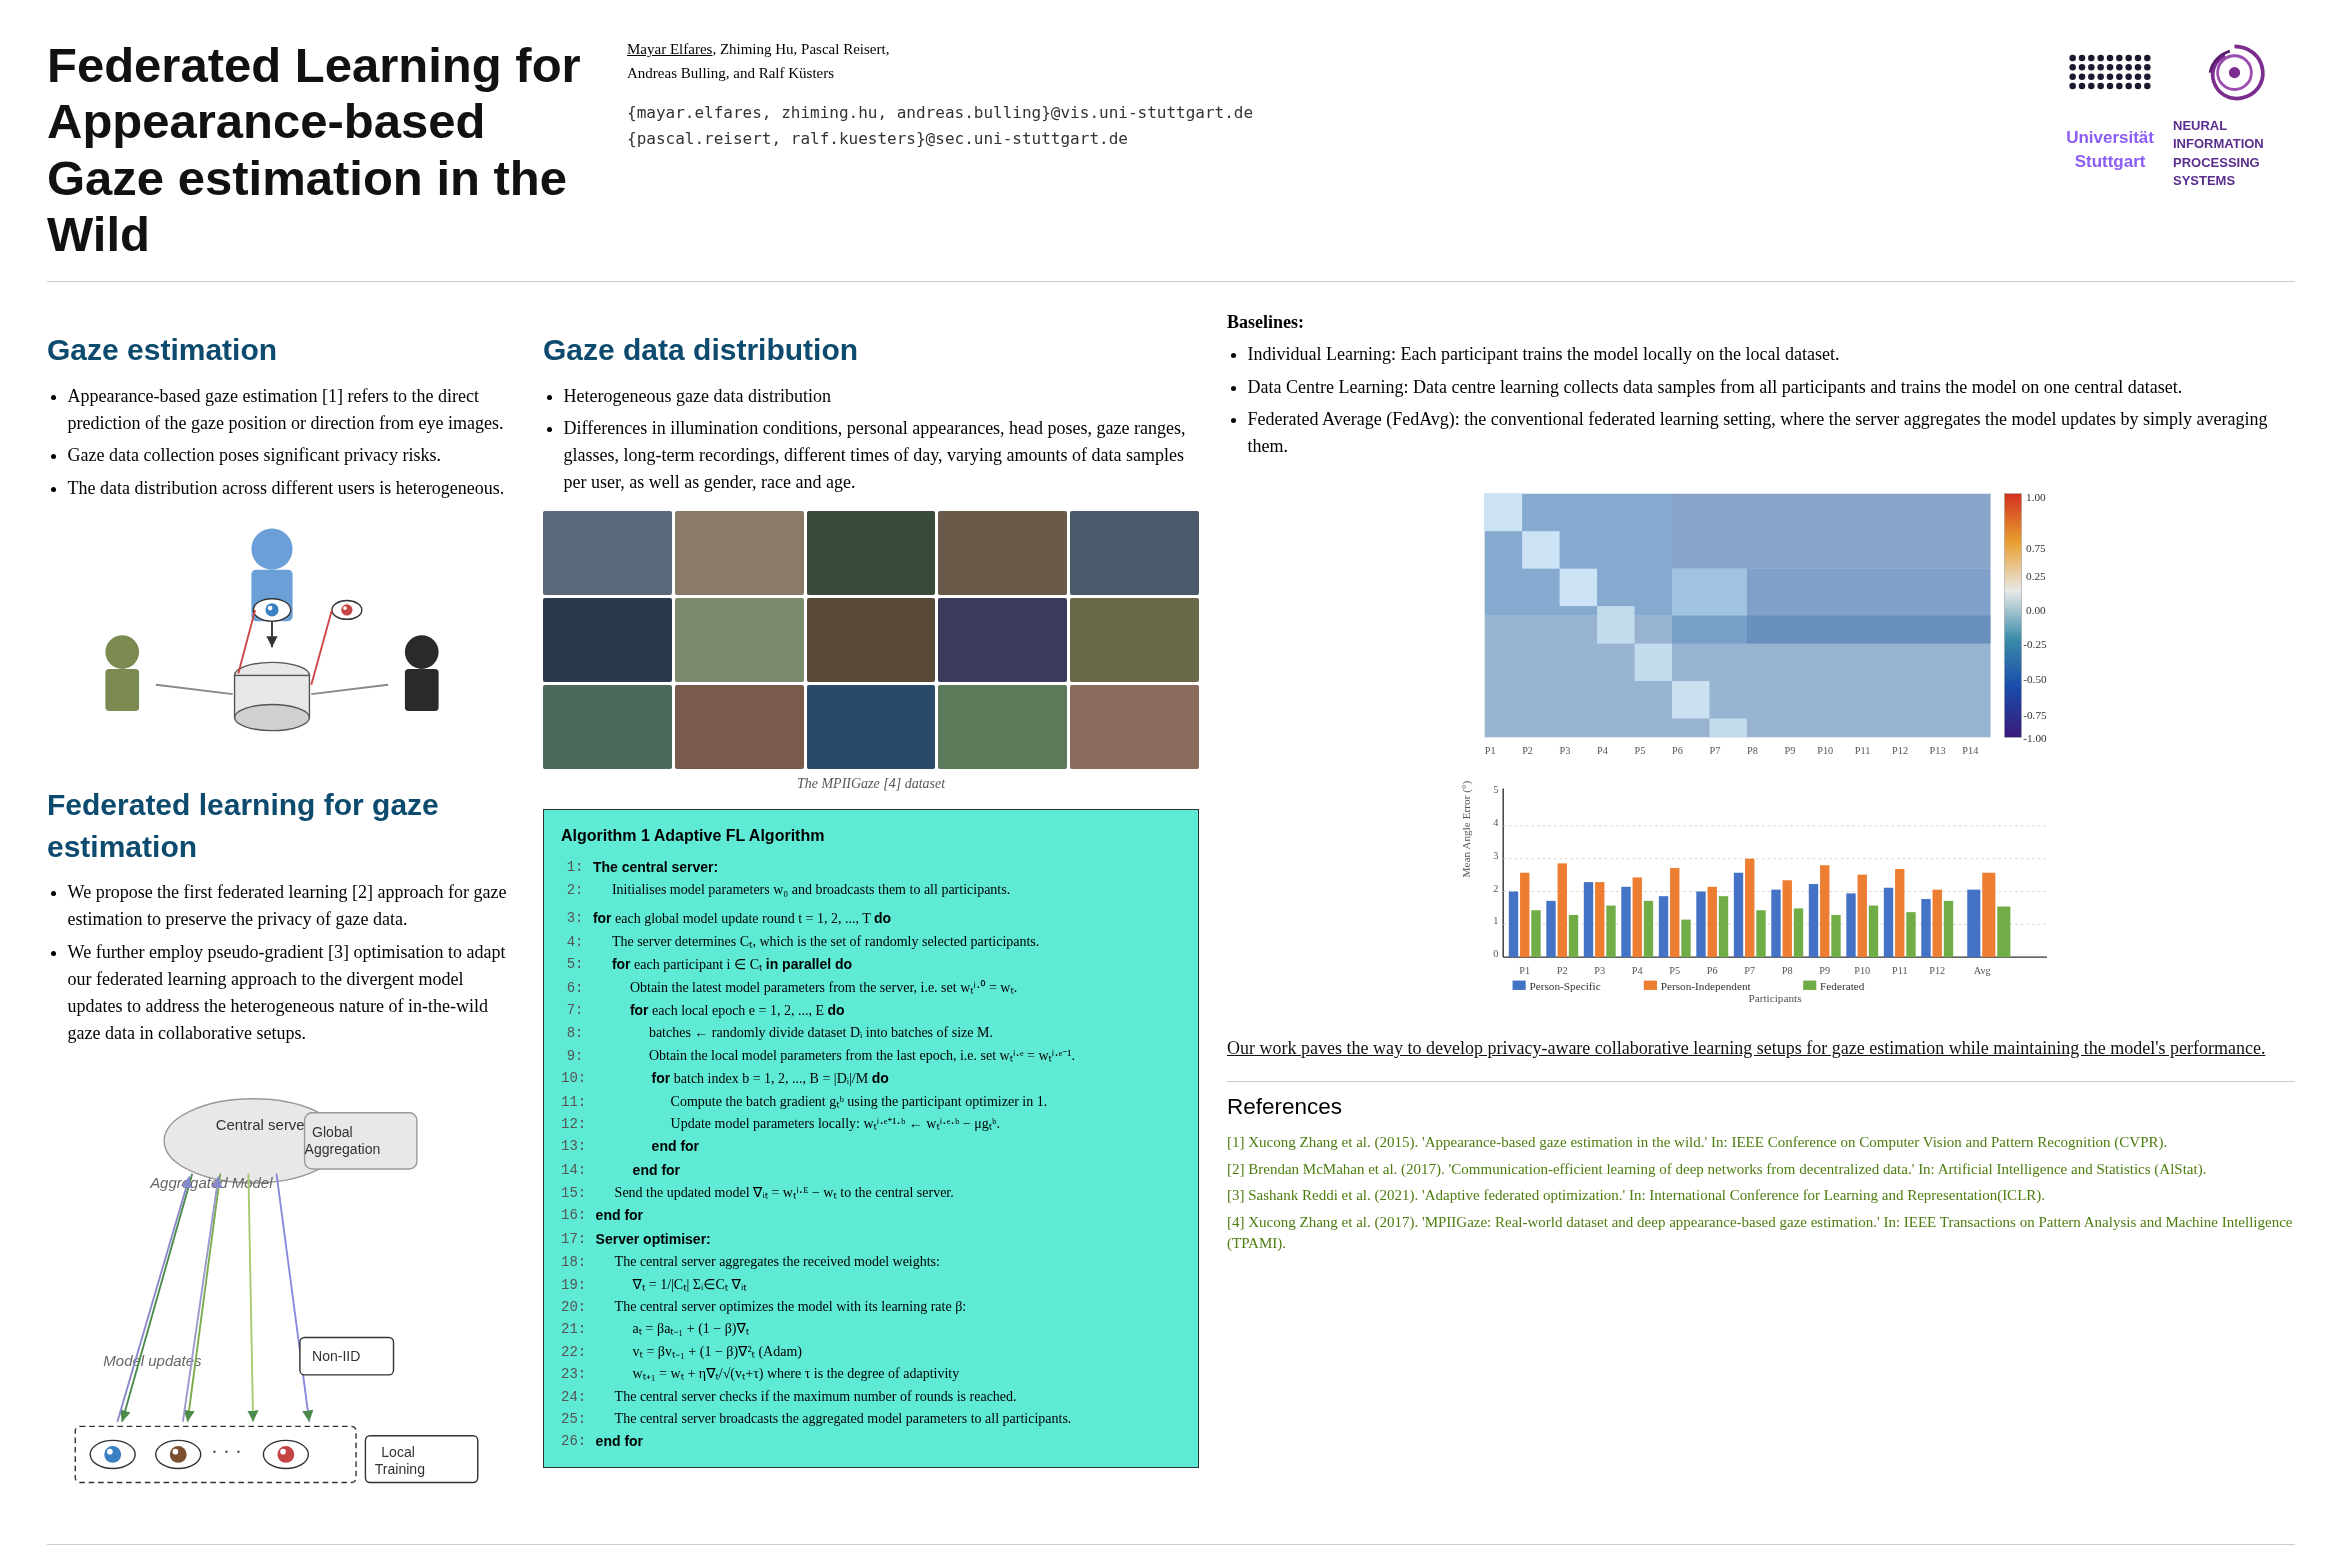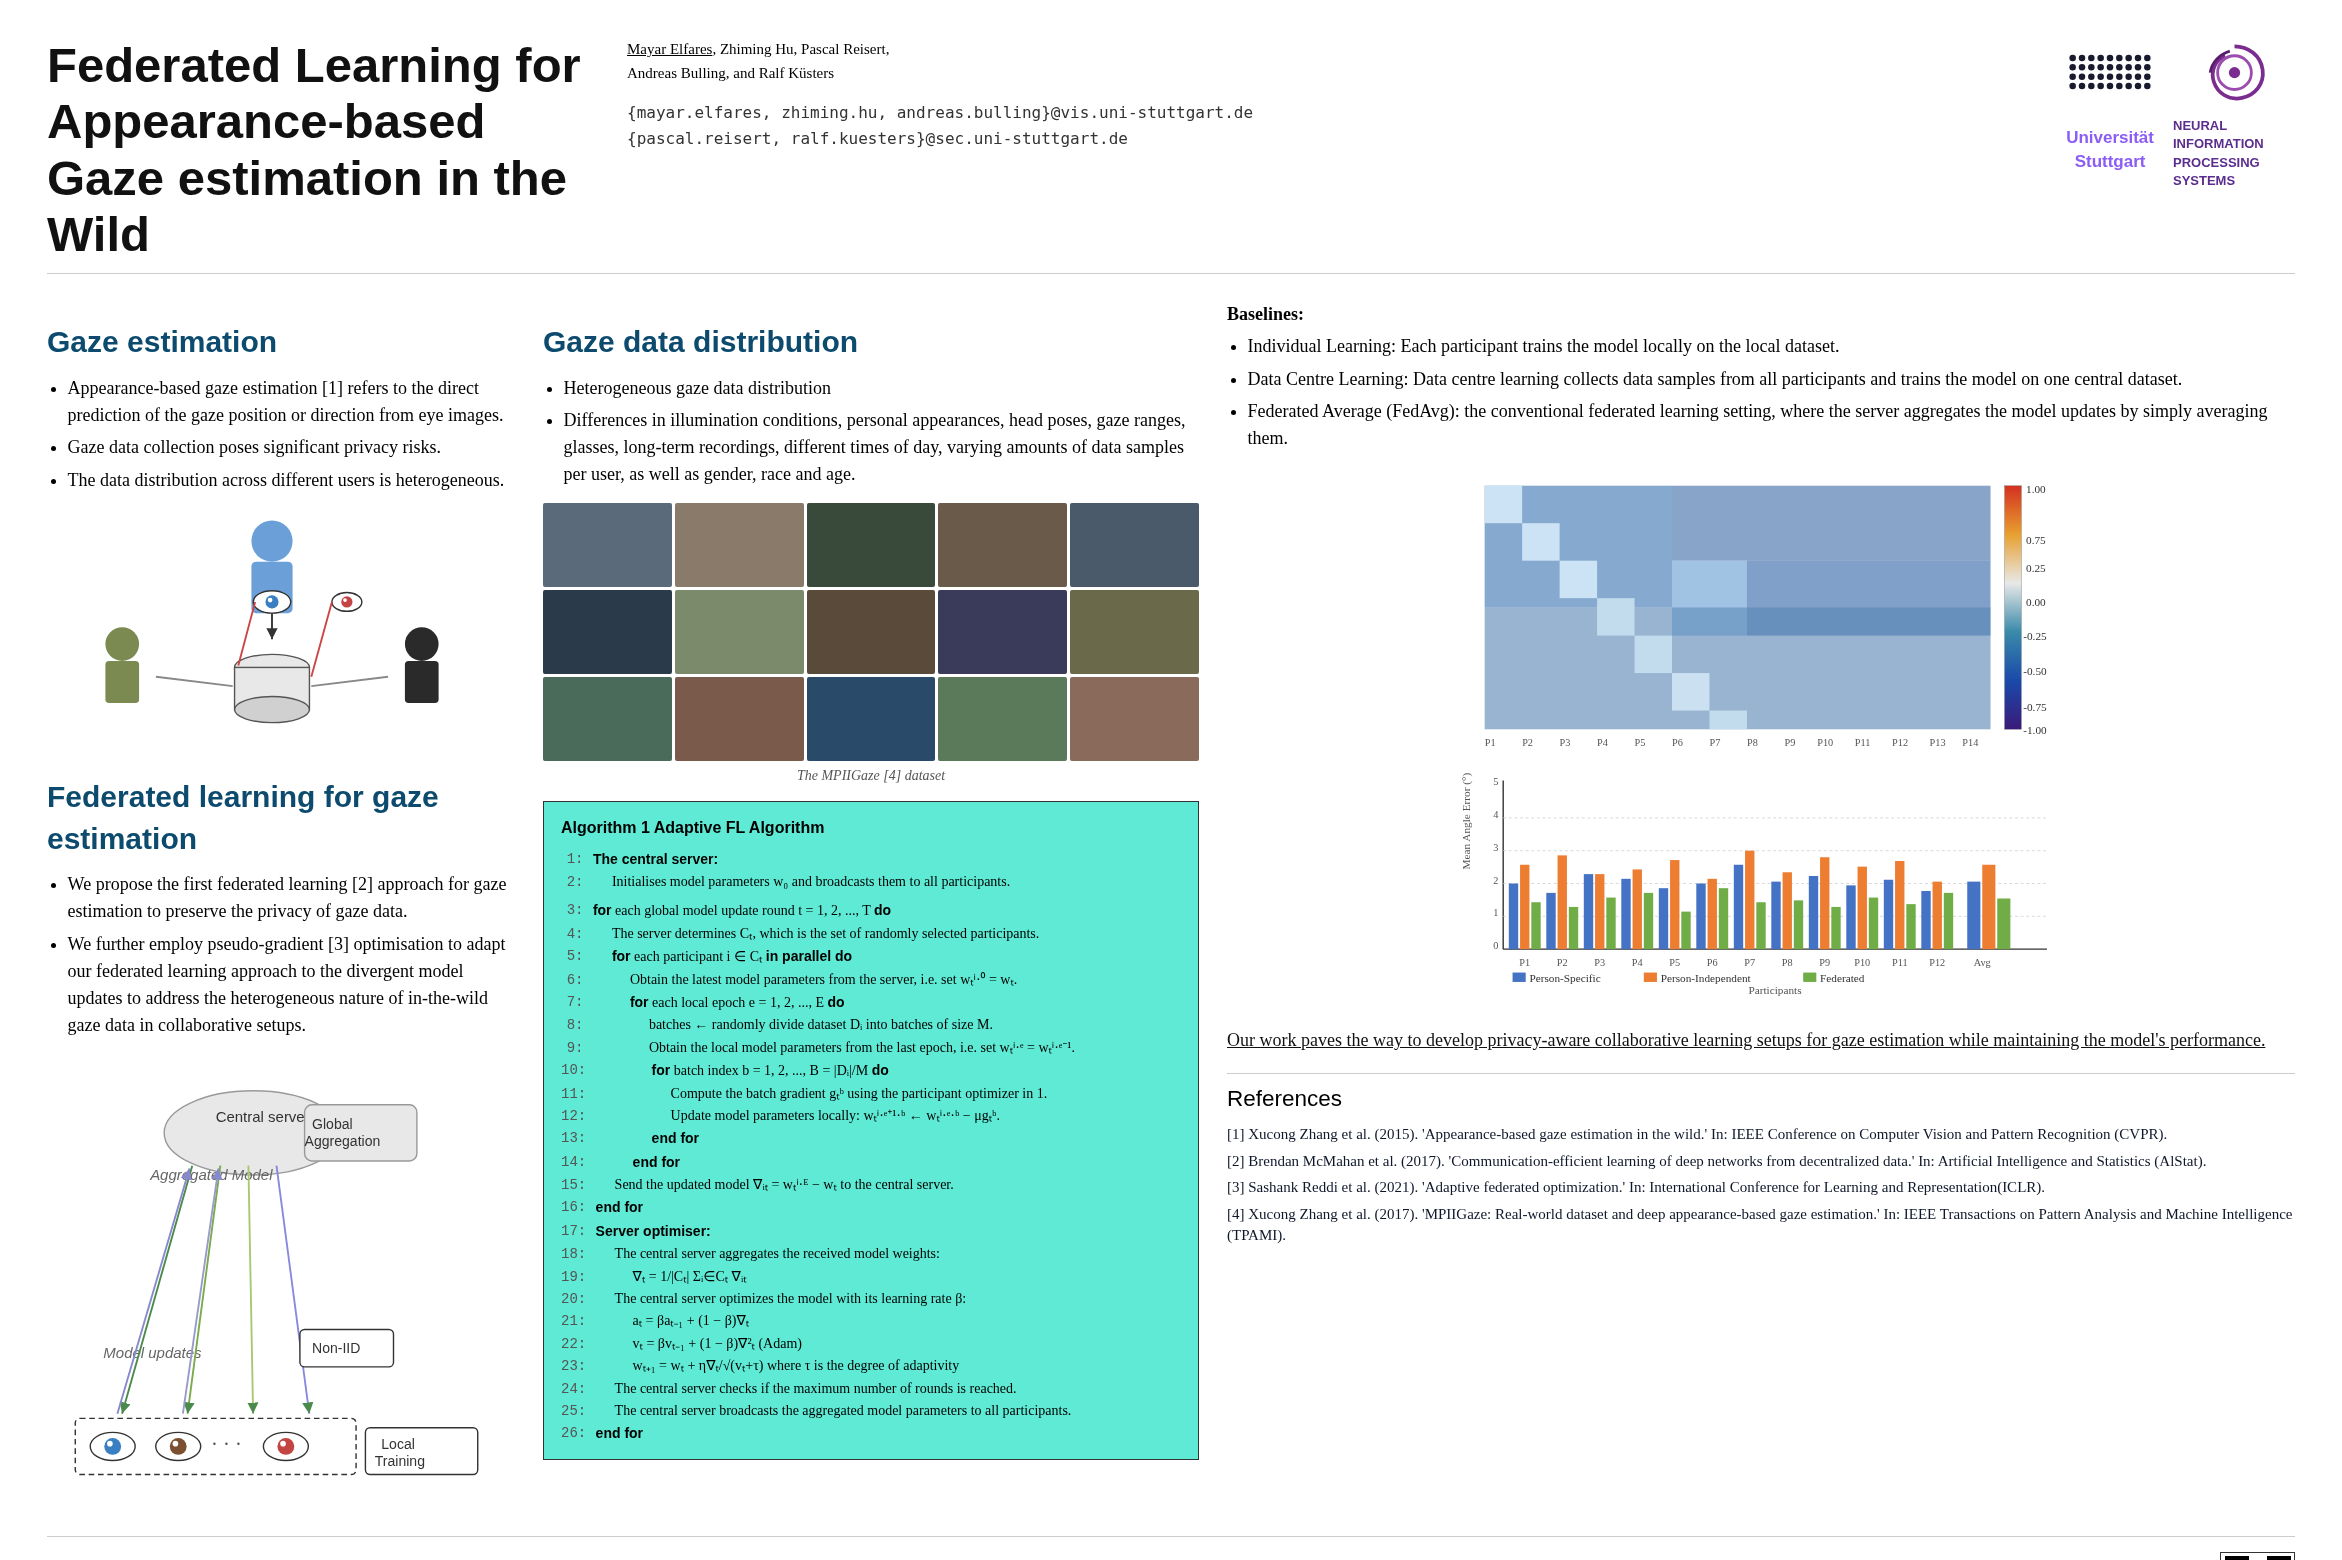--- a/index.html
+++ b/index.html
@@ -13,21 +13,21 @@
       font-size: 20.6px;
       line-height: 1.4;
     }
 
     
     .header {
       display: flex;
       align-items: flex-start;
       margin-bottom: 28px;
       border-bottom: 1.9px solid #ccc;
-      padding-bottom: 11px;
+      padding-bottom: 19px;
     }
     .header-left {
       flex: 0 0 543px;
     }
     .main-title {
       font-size: 49px;
       font-weight: bold;
       line-height: 1.15;
       color: #111;
       font-family: Arial, sans-serif;
@@ -209,21 +209,21 @@
     .references-title {
       font-size: 22.5px;
       font-weight: normal;
       font-family: Arial, sans-serif;
       margin-bottom: 9.4px;
     }
     .ref-item {
       font-size: 15px;
       line-height: 1.4;
       margin-bottom: 5.6px;
-      color: #0f172a;
+      color: #4d7c0f;
     }
 
     
     .bottom-bar {
       display: flex;
       align-items: center;
       justify-content: flex-end;
       margin-top: 28px;
       border-top: 0.9px solid #ccc;
       padding-top: 15px;

